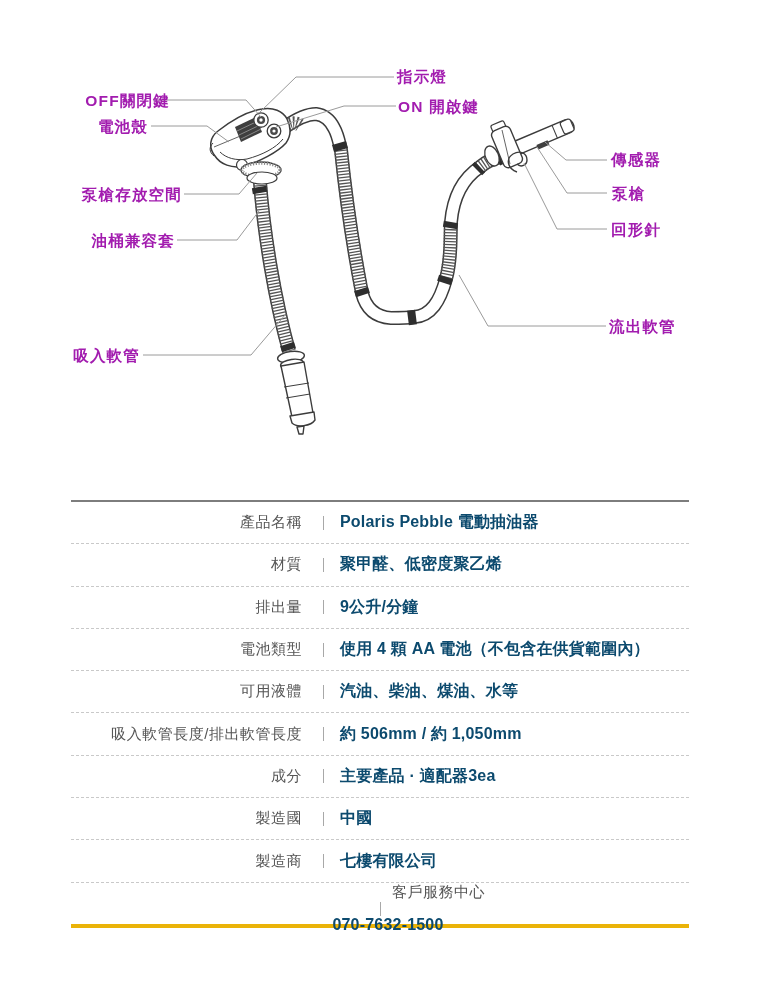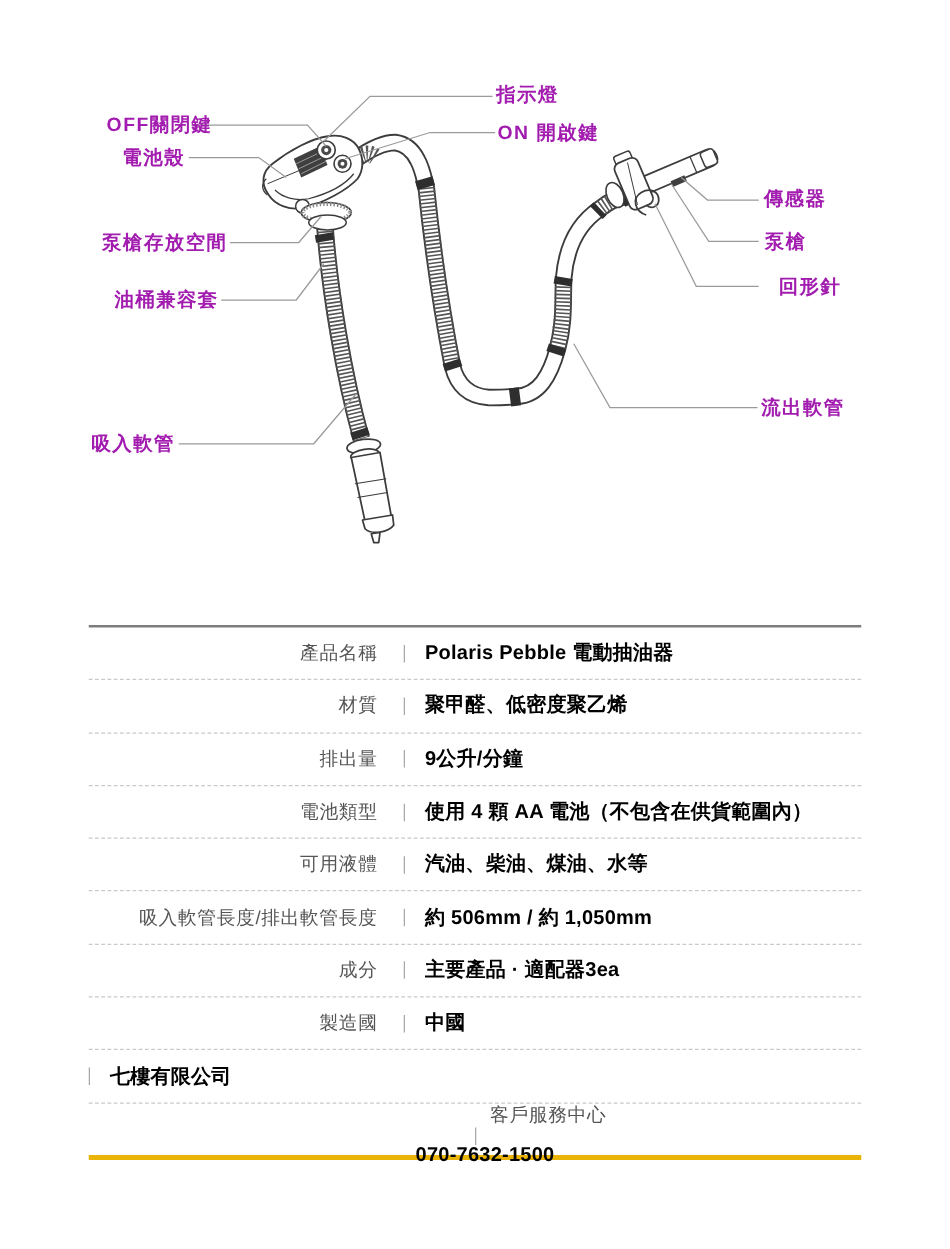--- a/index.html
+++ b/index.html
@@ -12,21 +12,21 @@
   .part-label{position:absolute;font-size:15.5px;color:#a21caf;letter-spacing:1.2px;white-space:nowrap;line-height:17px;font-weight:bold;}
 
   
   .spec-table{position:absolute;left:71px;top:500px;width:618px;
               border-top:2px solid #7d7d7d;border-bottom:4px solid #eab308;}
   .spec-row{display:flex;align-items:center;height:41.3px;border-bottom:1px dashed #c9c9c9;}
   .spec-row:last-child{border-bottom:none;flex-direction:column;}
   .cell-label{width:252px;box-sizing:border-box;padding-right:21px;text-align:right;
               font-size:15px;color:#555;letter-spacing:0.5px;flex:none;}
   .col-divider{width:1px;height:14px;background:#a8a8a8;flex:none;}
-  .cell-value{padding-left:16px;font-size:16px;font-weight:bold;color:#000000;letter-spacing:0.2px;}
+  .cell-value{padding-left:16px;font-size:16px;font-weight:bold;color:#0c4a6e;letter-spacing:0.2px;}
 </style>
 </head>
 <body>
 
 <div class="page">
 
   <div class="diagram">
     <svg width="760" height="480" viewBox="0 0 760 480">
 
       <g fill="none" stroke-linecap="butt" stroke-linejoin="round">
@@ -135,21 +135,21 @@
 
     <div class="part-label" style="right:590px;top:92px;">OFF關閉鍵</div>
     <div class="part-label" style="right:612px;top:118px;">電池殼</div>
     <div class="part-label" style="left:397px;top:68px;">指示燈</div>
     <div class="part-label" style="left:398px;top:98px;">ON 開啟鍵</div>
     <div class="part-label" style="right:578px;top:186px;">泵槍存放空間</div>
     <div class="part-label" style="right:585px;top:232px;">油桶兼容套</div>
     <div class="part-label" style="right:620px;top:347px;">吸入軟管</div>
     <div class="part-label" style="left:611px;top:151px;">傳感器</div>
     <div class="part-label" style="left:612px;top:185px;">泵槍</div>
-    <div class="part-label" style="left:611px;top:221px;margin-left:12px;">回形針</div>
+    <div class="part-label" style="left:611px;top:221px;">回形針</div>
     <div class="part-label" style="left:609px;top:318px;">流出軟管</div>
   </div>
 
   <div class="spec-table">
     <div class="spec-row">
       <div class="cell-label">產品名稱</div>
       <div class="col-divider"></div>
       <div class="cell-value">Polaris Pebble 電動抽油器</div>
     </div>
     <div class="spec-row">
@@ -181,20 +181,21 @@
       <div class="cell-label">成分</div>
       <div class="col-divider"></div>
       <div class="cell-value">主要產品 · 適配器3ea</div>
     </div>
     <div class="spec-row">
       <div class="cell-label">製造國</div>
       <div class="col-divider"></div>
       <div class="cell-value">中國</div>
     </div>
     <div class="spec-row">
+      <div class="cell-label">製造商</div>
       <div class="col-divider"></div>
       <div class="cell-value">七樓有限公司</div>
     </div>
     <div class="spec-row">
       <div class="cell-label">客戶服務中心</div>
       <div class="col-divider"></div>
       <div class="cell-value">070-7632-1500</div>
     </div>
   </div>
 

